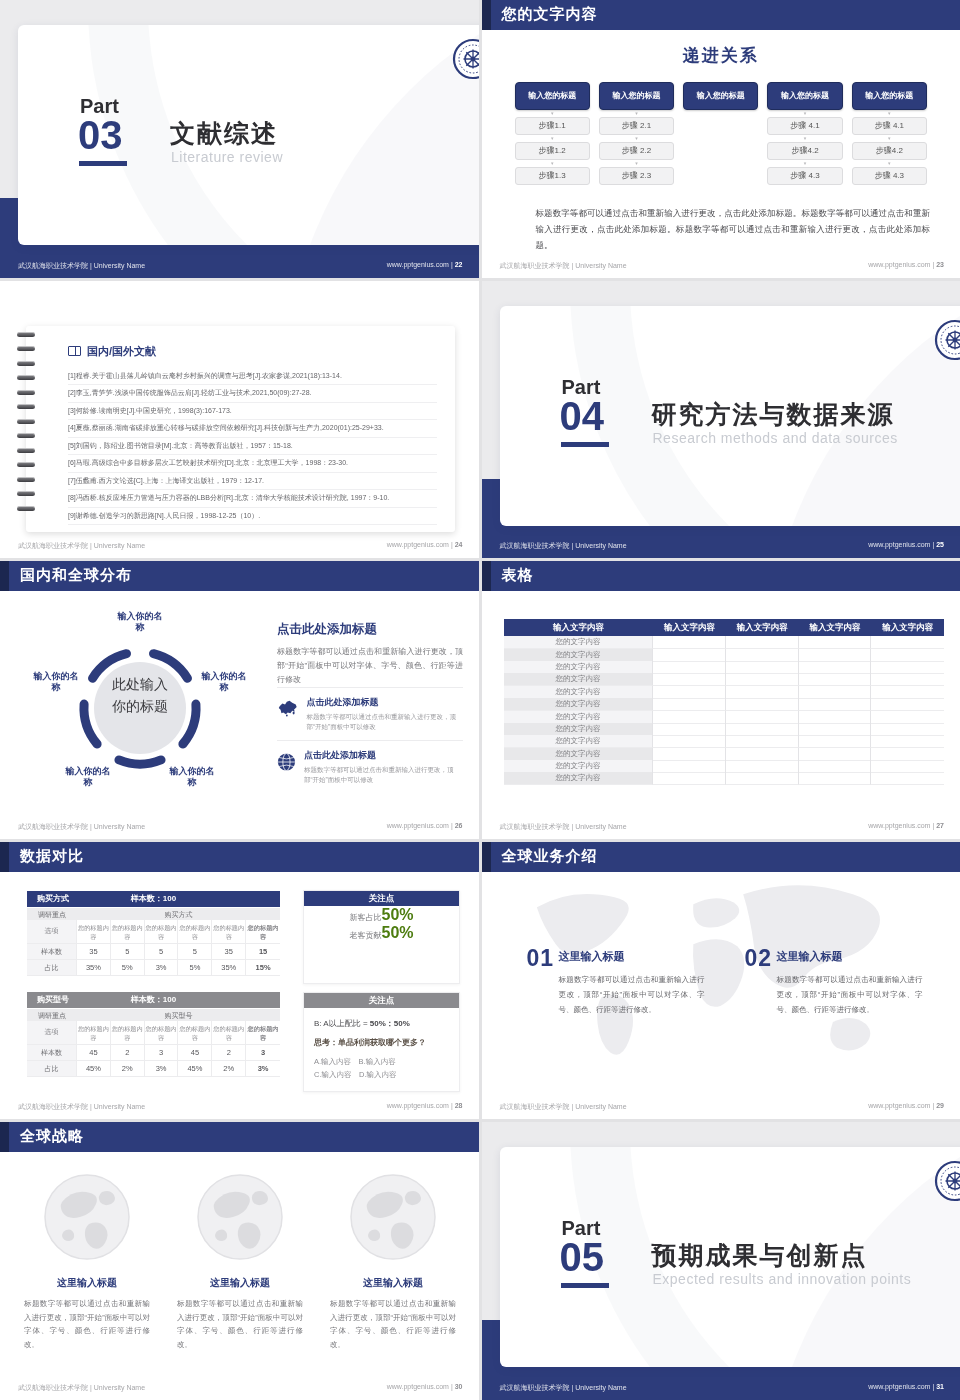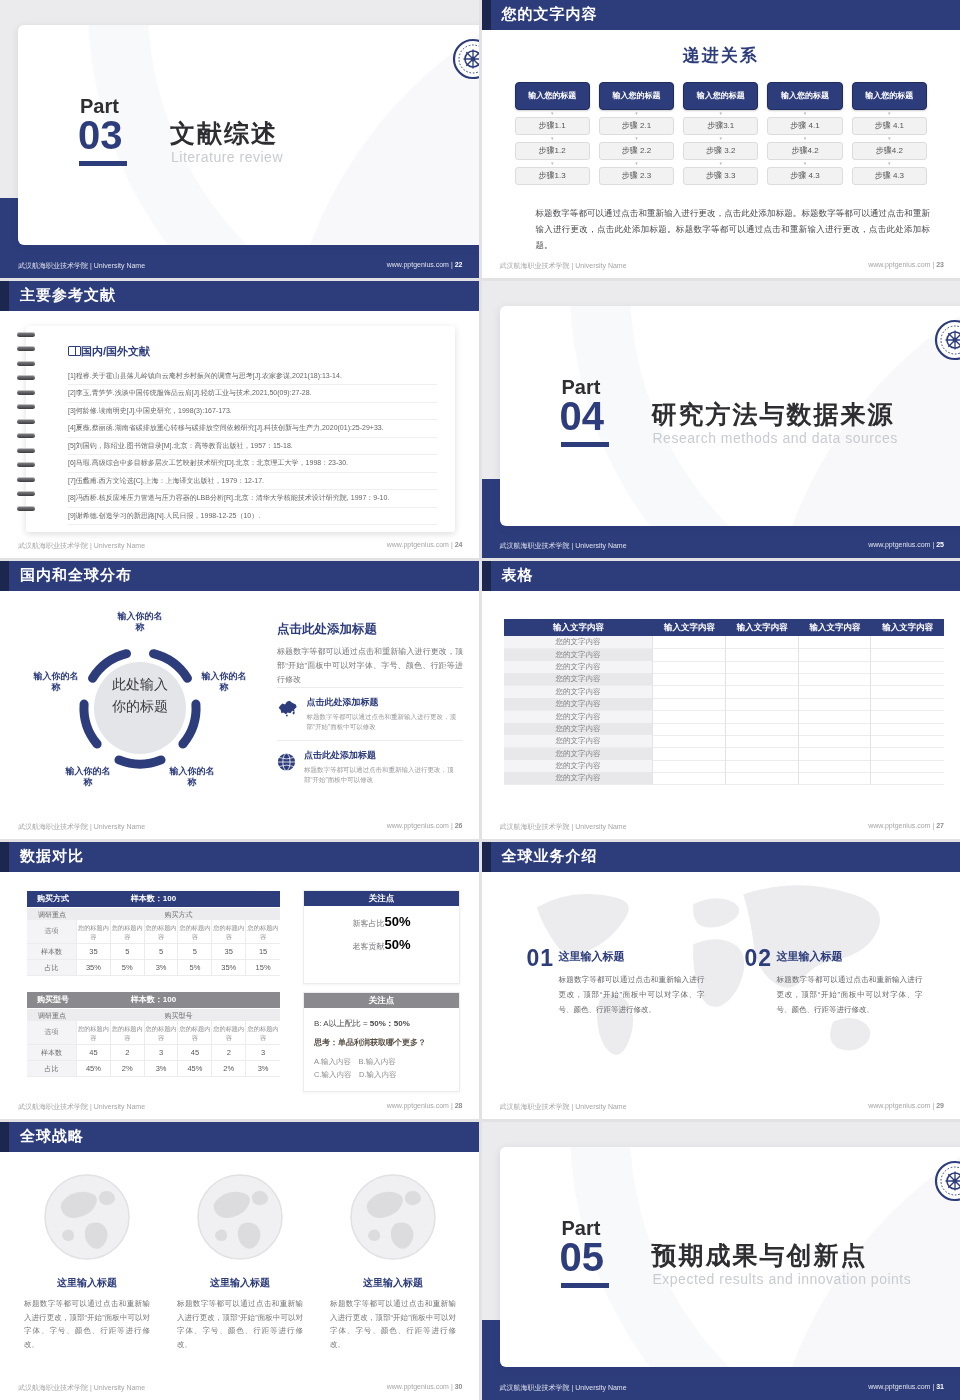--- a/index.html
+++ b/index.html
@@ -36,21 +36,21 @@
   .s23-cols{position:absolute;left:33px;right:33px;top:82px;display:grid;grid-template-columns:repeat(5,1fr);gap:9px;}
   .s23-col .hd{background:#2d3c7b;border:1px solid #1f2c5c;border-radius:4px;color:#fff;font-size:8px;font-weight:bold;text-align:center;line-height:26px;height:28px;box-shadow:0 1px 2px rgba(0,0,0,.2);}
   .s23-col .arr{text-align:center;font-size:5px;color:#b9b9bc;line-height:7px;height:7px;}
   .s23-col .stepbox{background:#f2f2f3;border:1px solid #dcdcde;border-radius:3px;font-size:8px;color:#555;text-align:center;line-height:16px;height:18px;}
   .s23-body{position:absolute;left:54px;right:30px;top:205px;font-size:8.5px;color:#4a4a4e;line-height:16px;text-align:justify;}
 
   
   .s24-card{position:absolute;left:26px;top:45px;width:429px;height:206px;background:#fff;border-radius:3px;box-shadow:0 2px 7px rgba(0,0,0,.14);}
   .spiral{position:absolute;left:-9px;top:6px;display:flex;flex-direction:column;gap:9.5px;}
   .spiral span{width:18px;height:5px;border-radius:3px;background:linear-gradient(180deg,#8a8a8e,#3c3c40);box-shadow:inset 0 1px 0 rgba(255,255,255,.5);}
-  .s24-sec{position:absolute;left:42px;top:18px;display:flex;align-items:center;font-size:11px;font-weight:bold;color:#2d3c7b;text-align:right;}
+  .s24-sec{position:absolute;left:42px;top:18px;display:flex;align-items:center;gap:6px;font-size:11px;font-weight:bold;color:#2d3c7b;text-align:right;}
   .book-ic{display:inline-block;width:13px;height:10px;border:1.5px solid #2d3c7b;border-radius:1px;position:relative;}
   .book-ic::after{content:"";position:absolute;left:50%;top:0;bottom:0;width:1.5px;background:#2d3c7b;}
   .s24-list{position:absolute;left:42px;right:18px;top:42px;}
   .refline{font-size:7px;color:#66666a;line-height:10px;padding:3px 0 3.5px 0;border-bottom:1px solid #efeff1;}
 
   
   .s26-diagram{position:absolute;left:14px;top:42px;width:252px;height:206px;}
   .s26-center{position:absolute;left:66px;top:70px;width:120px;text-align:center;font-size:14px;color:#3a3a3e;line-height:22px;}
   .s26-label{position:absolute;width:52px;text-align:center;font-size:9px;font-weight:bold;color:#2d3c7b;line-height:11px;}
   .s26-right{position:absolute;left:277px;width:186px;top:60px;}
@@ -75,35 +75,35 @@
   .s28-tbl{position:absolute;left:27px;width:253px;}
   .s28-tbl .bar{height:16px;position:relative;color:#fff;font-size:8px;font-weight:bold;line-height:16px;}
   .s28-tbl .bar .bl{position:absolute;left:10px;}
   .s28-tbl .bar .bc{position:absolute;left:0;right:0;text-align:center;}
   .s28-tbl.blue .bar{background:#2d3c7b;}
   .s28-tbl.gray .bar{background:#8a8a8e;}
   .s28-frow{display:grid;grid-template-columns:50px 1fr;background:#ececee;border-top:1px solid #fff;height:13px;}
   .s28-frow div{font-size:7px;color:#6e6e72;text-align:center;line-height:13px;}
   .s28-grid{display:grid;grid-template-columns:50px repeat(6,1fr);}
   .s28-grid .c{border-right:1px solid #ececee;border-bottom:1px solid #ececee;text-align:center;color:#58585c;}
-  .s28-grid .c:last-child{border-right:none;}
+  .s28-grid .c:last-child{border-right:none;font-weight:bold;}
   .s28-grid .lab{background:#f4f4f6;color:#6e6e72;}
   .opt .c{font-size:6.2px;line-height:9px;padding-top:3px;height:24px;color:#8a8a8e;}
   .opt .lab{font-size:7px;line-height:21px;padding-top:0;}
   .num .c{font-size:7.5px;line-height:15px;height:16px;}
   .num .lab{font-size:7px;}
   .rep{display:contents;}
 
   .s28-panel{position:absolute;left:303px;width:157px;border:1px solid #ededef;background:#fff;box-shadow:0 1px 3px rgba(0,0,0,.05);}
   .s28-panel .ph{height:15px;color:#fff;font-size:8.5px;font-weight:bold;text-align:center;line-height:15px;}
   .s28-panel.blue .ph{background:#2d3c7b;}
   .s28-panel.gray .ph{background:#8a8a8e;}
-  .kv{display:flex;justify-content:center;align-items:baseline;margin-top:8px;}
+  .kv{display:flex;justify-content:center;align-items:baseline;margin-top:0;}
   .kv .k{font-size:8px;color:#76767a;}
-  .kv .v{font-size:13px;font-weight:bold;color:#000000;}
+  .kv .v{font-size:16px;font-weight:bold;color:#4d7c0f;}
   .pb-body{padding:10px 10px 8px 10px;}
   .pb-l1{font-size:8px;color:#49494d;}
   .pb-l1 b{font-weight:bold;}
   .pb-l2{font-size:8px;font-weight:bold;color:#5a5046;margin-top:8px;}
   .pb-l3{font-size:7.5px;color:#8d8d91;margin-top:7px;line-height:13px;white-space:pre-wrap;}
 
   
   .s29-item{position:absolute;top:103px;width:178px;}
   .s29-num{position:absolute;left:0;top:0;font-size:23px;font-weight:bold;color:#2d3c7b;letter-spacing:1px;}
   .s29-body{margin-left:32px;}
@@ -189,28 +189,20 @@
             <div class="arr">▾</div>
             <div class="stepbox">步骤 2.1</div>
             <div class="arr">▾</div>
             <div class="stepbox">步骤 2.2</div>
             <div class="arr">▾</div>
             <div class="stepbox">步骤 2.3</div>
           </div>
       </div>
       <div class="s23-col">
         <div class="hd">输入您的标题</div>
-        <div>
-            <div class="arr">▾</div>
-            <div class="stepbox">步骤3.1</div>
-            <div class="arr">▾</div>
-            <div class="stepbox">步骤 3.2</div>
-            <div class="arr">▾</div>
-            <div class="stepbox">步骤 3.3</div>
-          </div>
       </div>
       <div class="s23-col">
         <div class="hd">输入您的标题</div>
         <div>
             <div class="arr">▾</div>
             <div class="stepbox">步骤 4.1</div>
             <div class="arr">▾</div>
             <div class="stepbox">步骤4.2</div>
             <div class="arr">▾</div>
             <div class="stepbox">步骤 4.3</div>
@@ -229,24 +221,20 @@
       </div>
     </div>
     <div class="s23-body">标题数字等都可以通过点击和重新输入进行更改，点击此处添加标题。标题数字等都可以通过点击和重新输入进行更改，点击此处添加标题。标题数字等都可以通过点击和重新输入进行更改，点击此处添加标题。</div>
     <div class="cfoot">
       <span><span>武汉航海职业技术学院</span> <span>|</span> <span>University Name</span></span>
       <span><span>www.pptgenius.com</span> <span>|</span> <b>23</b></span>
     </div>
   </div>
 
   <div class="slide">
-    <div class="cbar">
-        <div class="strip"></div>
-        <div class="ctitle">主要参考文献</div>
-      </div>
     <div class="s24-card">
       <div class="spiral">
         <span></span>
           <span></span>
           <span></span>
           <span></span>
           <span></span>
           <span></span>
           <span></span>
           <span></span>

